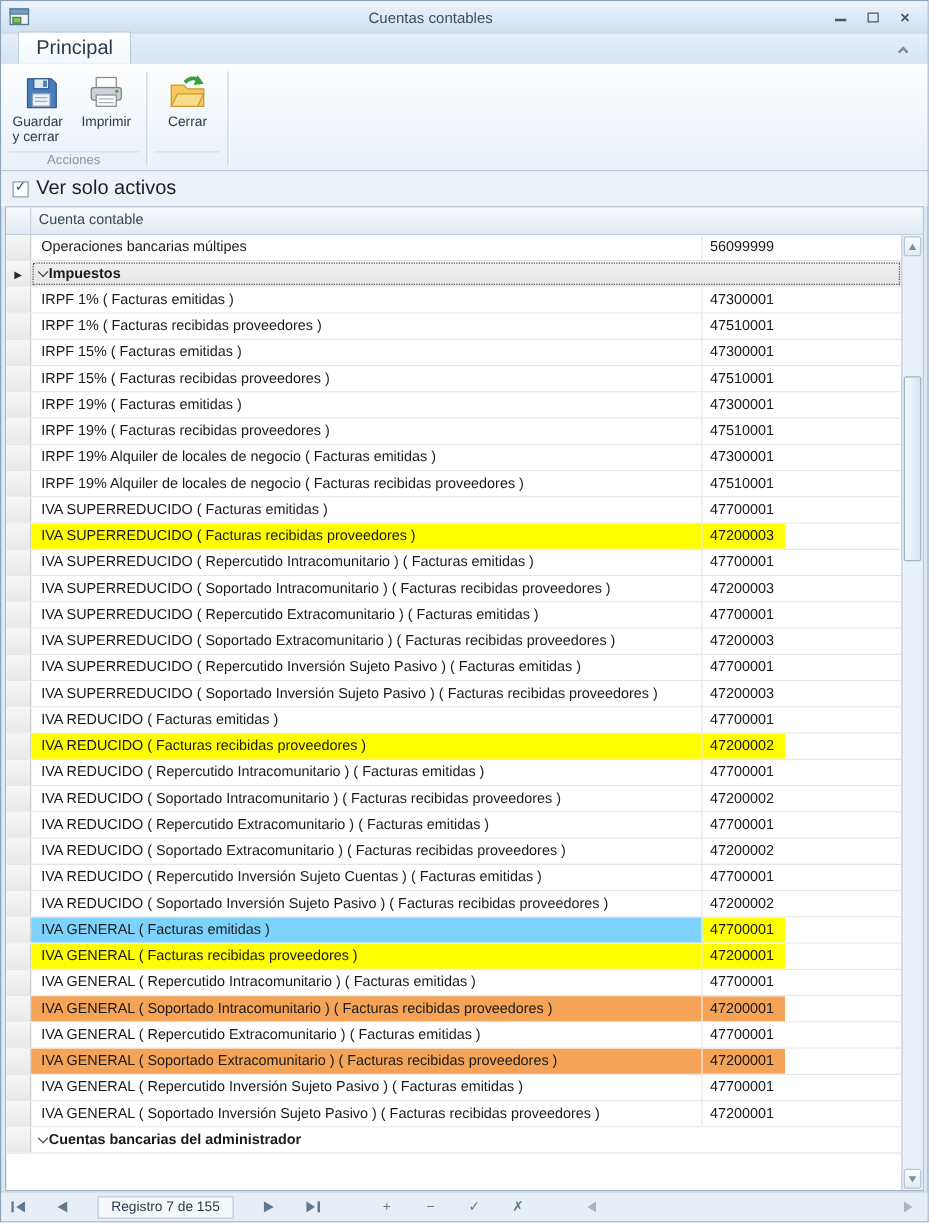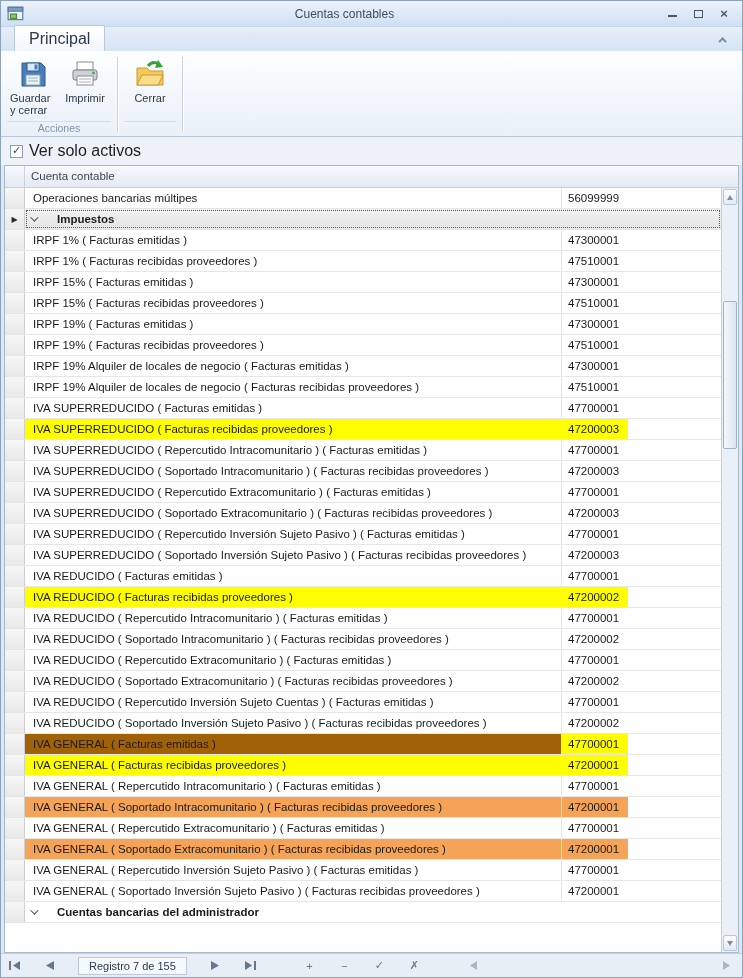--- a/index.html
+++ b/index.html
@@ -66,21 +66,21 @@
   .ind { width:20px; flex:0 0 20px; background:linear-gradient(#f6f6f6,#e9e9e9);
     border-right:1px solid #cfcfcf; display:flex; align-items:center; justify-content:center; }
   .row-arrow { display:none; font-size:8px; color:#2a2a2a; }
   .focused-row .row-arrow { display:block; }
   .cell-desc { width:537px; flex:0 0 537px; padding-left:8px; line-height:20px;
     border-right:1px solid #e6e6e6; white-space:nowrap; overflow:hidden; }
   .cell-cuenta { flex:1; line-height:20px; white-space:nowrap; overflow:hidden; }
   .cell-cuenta .val { display:inline-block; padding-left:6px; }
   .cell-cuenta .val.hl { width:66px; }
 
-  .gcell { flex:1; display:flex; align-items:center; gap:21px; padding-left:5px; font-weight:bold; }
+  .gcell { flex:1; display:flex; align-items:center; gap:3px; padding-left:5px; font-weight:bold; }
   .chev-down { width:6px; height:6px; border-right:1.6px solid #4a4a4a; border-bottom:1.6px solid #4a4a4a;
     transform:rotate(45deg) translateY(-2px); flex:0 0 auto; }
   .focused-row .gcell { background:linear-gradient(#f1f1f1,#e6e6e6); outline:1px dotted #5a5a5a; outline-offset:-2px; }
 
   
   .vscroll { position:absolute; top:22px; right:0; bottom:0; width:17px; background:#eaf0f7;
     border-left:1px solid #c4d0dd; display:flex; flex-direction:column; }
   .vs-btn { height:16px; flex:0 0 16px; margin:1px; border:1px solid #b9c7d6; border-radius:2px;
     background:linear-gradient(#fbfdfe,#e2eaf3); display:flex; align-items:center; justify-content:center; }
   .vs-arrow { width:0; height:0; border-left:3.5px solid transparent; border-right:3.5px solid transparent; }
@@ -322,21 +322,21 @@
     <div class="cell-desc">IVA REDUCIDO ( Repercutido Inversión Sujeto Cuentas ) ( Facturas emitidas )</div>
     <div class="cell-cuenta"><span class="val">47700001</span></div>
   </div>
         <div class="grow">
     <div class="ind"></div>
     <div class="cell-desc">IVA REDUCIDO ( Soportado Inversión Sujeto Pasivo ) ( Facturas recibidas proveedores )</div>
     <div class="cell-cuenta"><span class="val">47200002</span></div>
   </div>
         <div class="grow">
     <div class="ind"></div>
-    <div class="cell-desc" style="background: #a16207;">IVA GENERAL ( Facturas emitidas )</div>
+    <div class="cell-desc" style="background: #7dd3fc;">IVA GENERAL ( Facturas emitidas )</div>
     <div class="cell-cuenta"><span class="val hl" style="background: rgb(254, 254, 0);">47700001</span></div>
   </div>
         <div class="grow">
     <div class="ind"></div>
     <div class="cell-desc" style="background: rgb(254, 254, 0);">IVA GENERAL ( Facturas recibidas proveedores )</div>
     <div class="cell-cuenta"><span class="val hl" style="background: rgb(254, 254, 0);">47200001</span></div>
   </div>
         <div class="grow">
     <div class="ind"></div>
     <div class="cell-desc">IVA GENERAL ( Repercutido Intracomunitario ) ( Facturas emitidas )</div>

